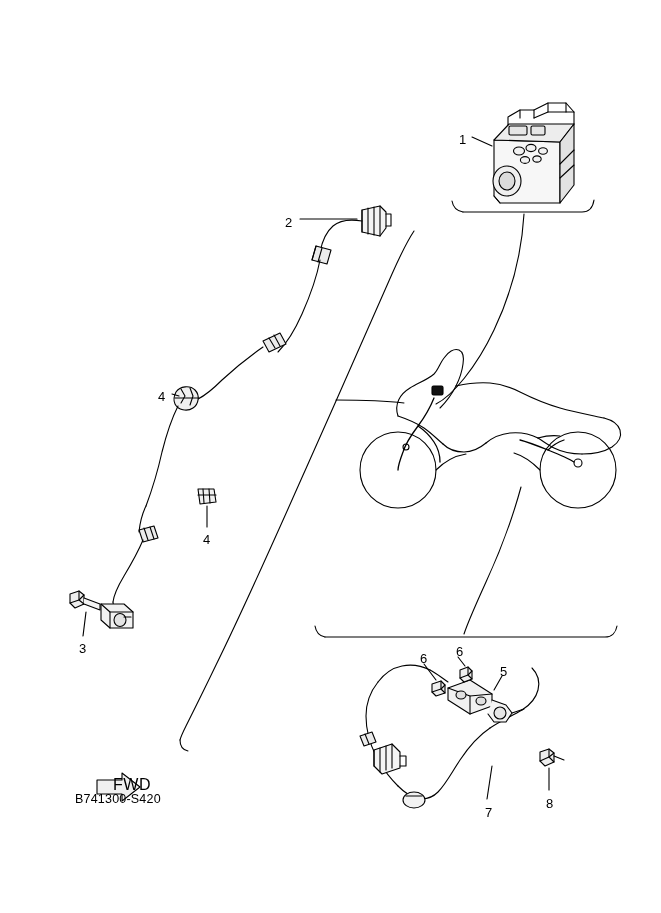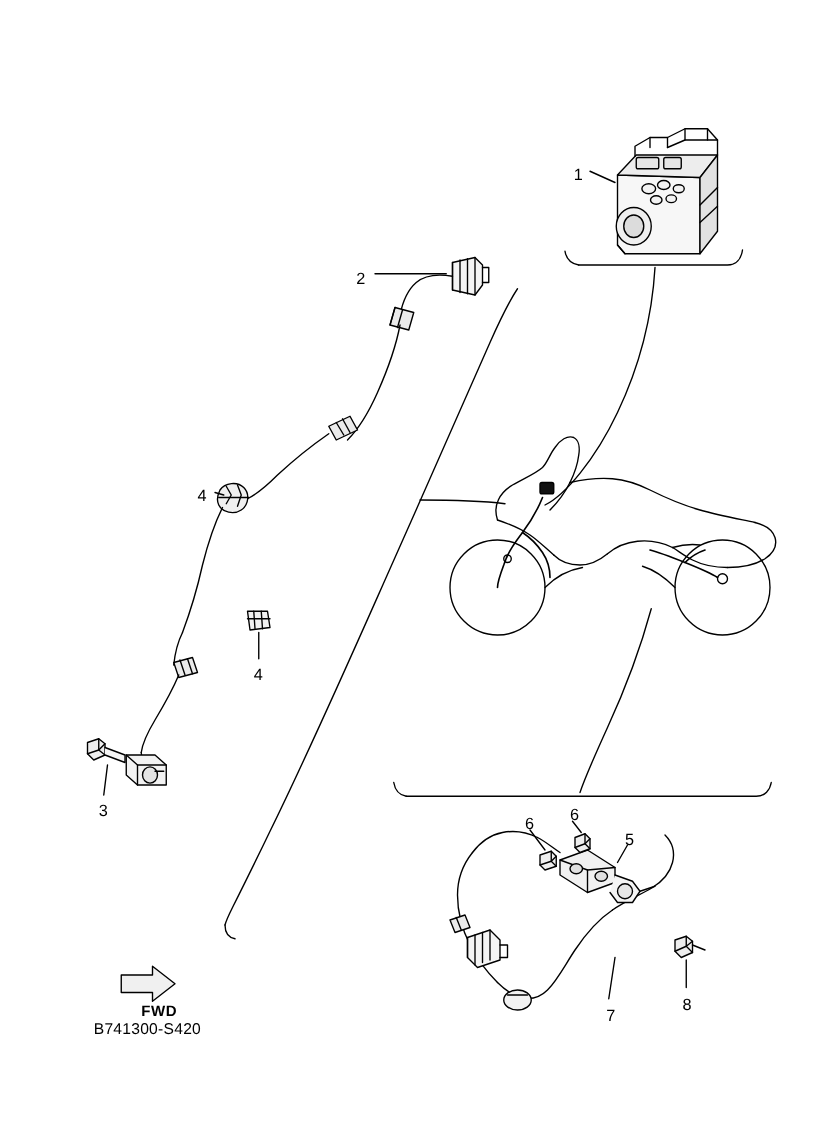--- a/index.html
+++ b/index.html
@@ -1,22 +1,22 @@
 <!DOCTYPE html>
 <html><head>
 <meta charset="utf-8">
 <style>
   html,body{margin:0;padding:0;background:#ffffff;}
   body{width:661px;height:913px;position:relative;overflow:hidden;
        font-family:"Liberation Sans",sans-serif;color:#000;}
   #diagram-root{position:absolute;inset:0;}
   svg.layer{position:absolute;left:0;top:0;width:661px;height:913px;}
   .callout{position:absolute;font-size:13px;line-height:13px;color:#000;}
-  .partcode{position:absolute;left:75px;top:816px;font-size:12.5px;letter-spacing:0.2px;}
-  .fwd-label{position:absolute;left:113px;top:802px;font-size:12px;font-weight:bold;letter-spacing:0.5px;}
+  .partcode{position:absolute;left:75px;top:792px;font-size:12.5px;letter-spacing:0.2px;}
+  .fwd-label{position:absolute;left:113px;top:776px;font-size:16px;font-weight:normal;letter-spacing:0.5px;}
 </style>
 </head>
 <body>
 
 <div id="diagram-root">
 
   <svg class="layer" viewBox="0 0 661 913" xmlns="http://www.w3.org/2000/svg">
     <g fill="none" stroke="#000" stroke-width="1.1" stroke-linecap="round" stroke-linejoin="round">
 
       <path d="M414,231 C408,240 400,256 392,274 C372,320 340,392 312,455 C284,518 248,600 216,665 C204,690 193,712 186,726 C183,732 181,736 180,740"></path>

